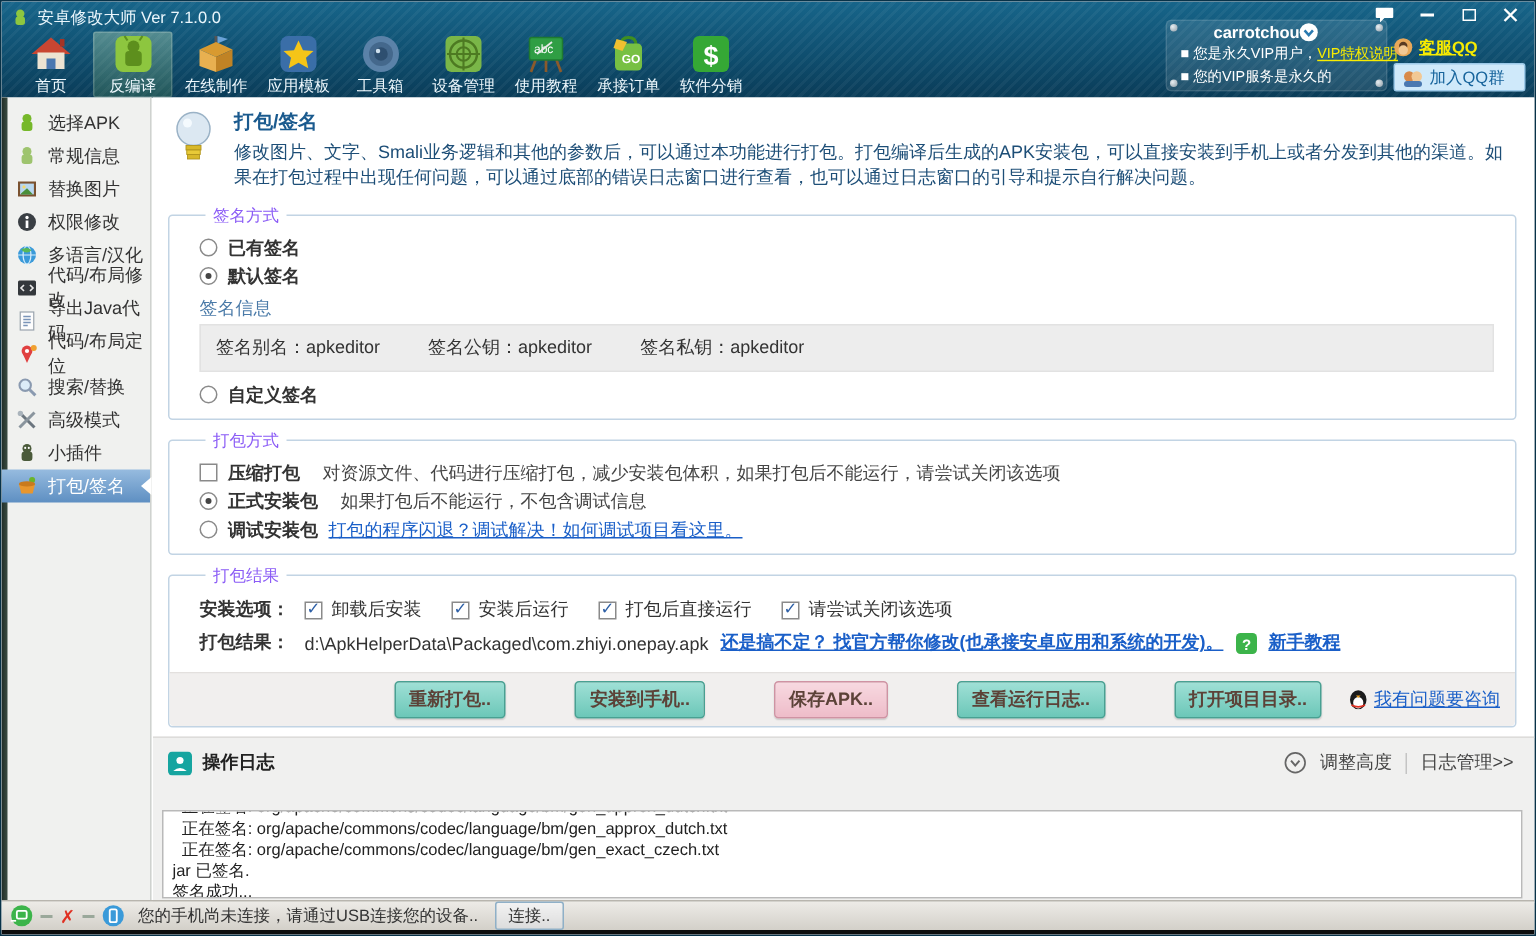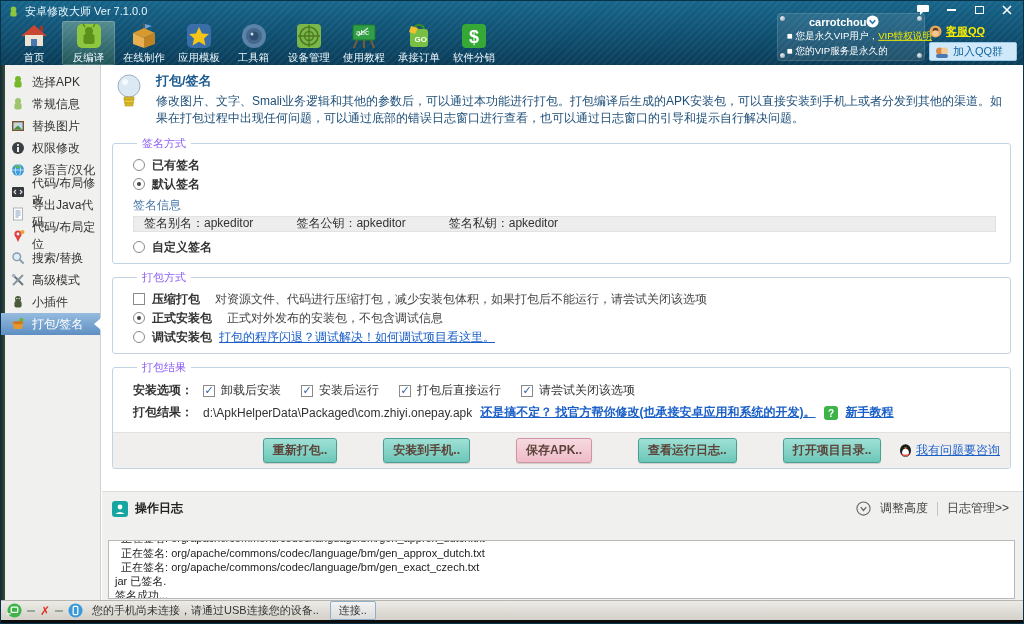--- a/index.html
+++ b/index.html
@@ -58,21 +58,21 @@
   .fs-legend{position:absolute;top:-8px;left:24px;background:#fff;padding:0 5px;color:#8b5cf6;font-size:11px;}
   .row{display:flex;align-items:center;gap:7px;height:19px;margin-left:8px;}
   .rb{width:12px;height:12px;border:1px solid #8a8a8a;border-radius:50%;background:#fff;position:relative;flex:0 0 12px;cursor:pointer;}
   .rb.checked::before{content:"";position:absolute;left:3px;top:3px;right:3px;bottom:3px;border-radius:50%;background:#454545;}
   .cb{width:12px;height:12px;border:1px solid #8a8a8a;background:#fff;display:inline-flex;align-items:center;
     justify-content:center;font-size:11px;color:#2d5fa6;font-weight:bold;flex:0 0 12px;cursor:pointer;}
   .cb.checked::before{content:"✓";line-height:1;}
   .optname{font-weight:bold;}
   .optdesc{color:#454545;margin-left:8px;}
   .subtitle{color:#4a7aa8;margin:3px 0 2px 8px;}
-  .graybar{background:#ededed;border:1px solid #e2e2e2;margin:2px 2px 6px 8px;padding:4px 10px;display:flex;gap:43px;height:16px;align-items:center;}
+  .graybar{background:#ededed;border:1px solid #e2e2e2;margin:2px 2px 6px 8px;padding:4px 10px;display:flex;gap:32px;height:32px;align-items:center;}
   .link{color:#1a5fc8;text-decoration:underline;cursor:pointer;}
   .boldlab{font-weight:bold;}
   .resrow{display:flex;align-items:center;gap:8px;height:22px;margin-left:8px;}
   .resrow .lab{font-weight:bold;width:62px;}
   .ckgroup{display:flex;align-items:center;gap:6px;margin-right:12px;}
   .btnbar{background:#f1efee;border-top:1px solid #e3e0de;margin:8px -12px -6px -12px;padding:5px 10px;display:flex;align-items:center;border-radius:0 0 3px 3px;}
   .btn-group{flex:1;display:flex;justify-content:center;gap:14px;padding-left:90px;}
   .btn{background:linear-gradient(#9fe0d6,#6cc7b8);border:1px solid #49a092;border-radius:3px;
     padding:3px 9px;font-size:12px;color:#5c4238;font-weight:bold;cursor:pointer;box-shadow:0 1px 1px rgba(0,0,0,.15);margin-left:32px;}
   .btn.pink{background:linear-gradient(#f7d9e0,#eebcc9);border-color:#cf93a3;}
@@ -392,21 +392,21 @@
     <div class="fs">
       <span class="fs-legend">打包方式</span>
       <div class="row">
         <span class="cb"></span>
         <span class="optname">压缩打包</span>
         <span class="optdesc">对资源文件、代码进行压缩打包，减少安装包体积，如果打包后不能运行，请尝试关闭该选项</span>
       </div>
       <div class="row">
         <span class="rb checked"></span>
         <span class="optname">正式安装包</span>
-        <span class="optdesc">正式对外发布的安装包，不包含调试信息</span>
+        <span class="optdesc">如果打包后不能运行，不包含调试信息</span>
       </div>
       <div class="row">
         <span class="rb"></span>
         <span class="optname">调试安装包</span>
         <span class="link">打包的程序闪退？调试解决！如何调试项目看这里。</span>
       </div>
     </div>
 
     <div class="fs">
       <span class="fs-legend">打包结果</span>

